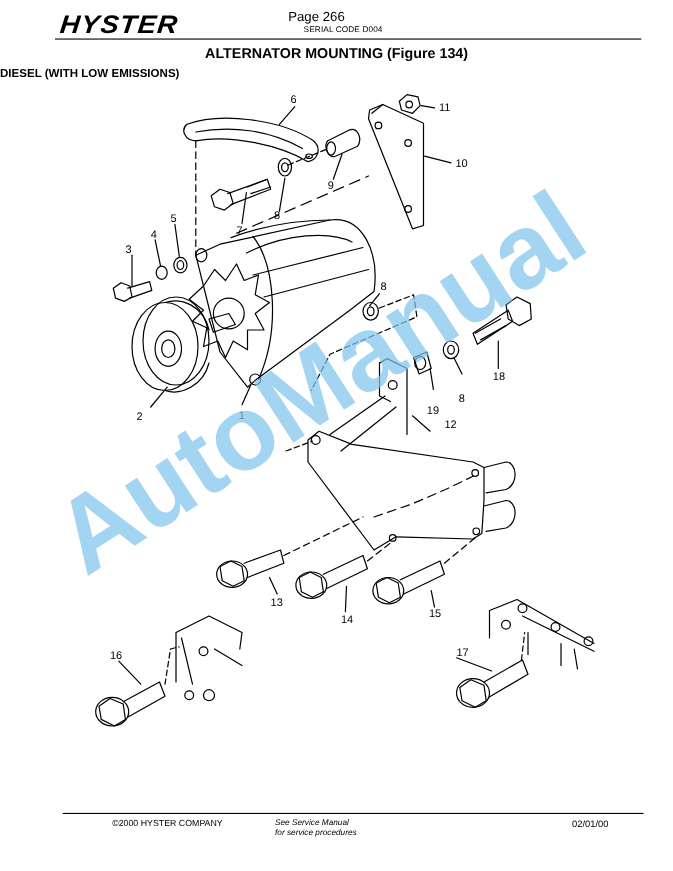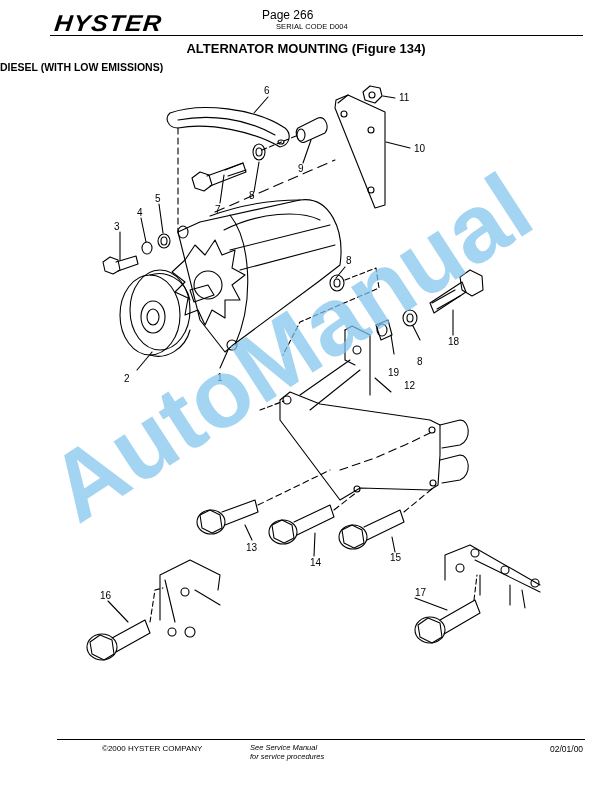--- a/index.html
+++ b/index.html
@@ -9,21 +9,21 @@
   .serial { position:absolute; left:236px; top:22px; font-size:7.5px; letter-spacing:0.1px;padding-left:40px; }
   .rule-top { position:absolute; left:50px; top:35px; width:533px; height:0; border-top:1.6px solid #000; }
   .title { position:absolute; left:0; width:612px; top:41px; text-align:center; font-weight:bold; font-size:13px; }
   .subtitle { position:absolute; left:0; width:612px; top:61px; font-weight:bold; font-size:10.5px; }
   .diagram { position:absolute; left:0; top:0; width:612px; height:792px; }
   .callout { font-family:"Liberation Sans", sans-serif; font-size:10px; fill:#000; }
   .watermark { font-family:"Liberation Sans", sans-serif; font-weight:bold; font-size:96px; fill:#7fc4ec; fill-opacity:0.72; }
   .rule-bottom { position:absolute; left:57px; top:739px; width:528px; height:0; border-top:1.6px solid #000; }
   .copyright { position:absolute; left:62px; top:744px; font-size:8px;margin-left:40px; }
   .note { position:absolute; left:250px; top:743px; width:120px; text-align:left; font-size:7.5px; font-style:italic; line-height:9px; }
-  .date { position:absolute; left:520px; top:744px; font-size:8.5px;margin-left:30px; }
+  .date { position:absolute; left:520px; top:744px; font-size:8.5px; }
 </style>
 </head>
 <body>
 
 <div class="logo">HYSTER</div>
 <div class="page-no">Page 266</div>
 <div class="serial">SERIAL CODE D004</div>
 <div class="rule-top"></div>
 
 <div class="title">ALTERNATOR MOUNTING (Figure 134)</div>

